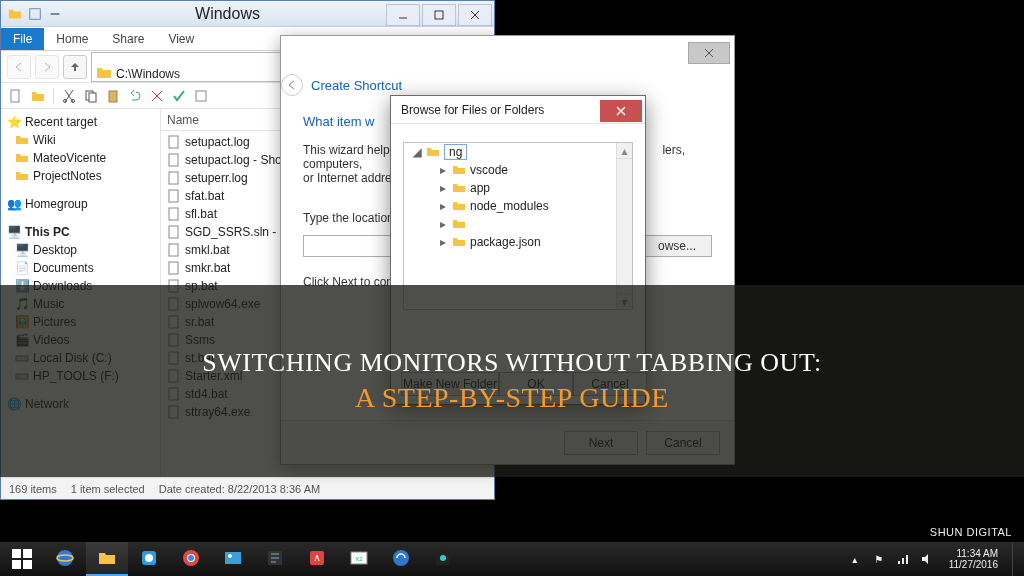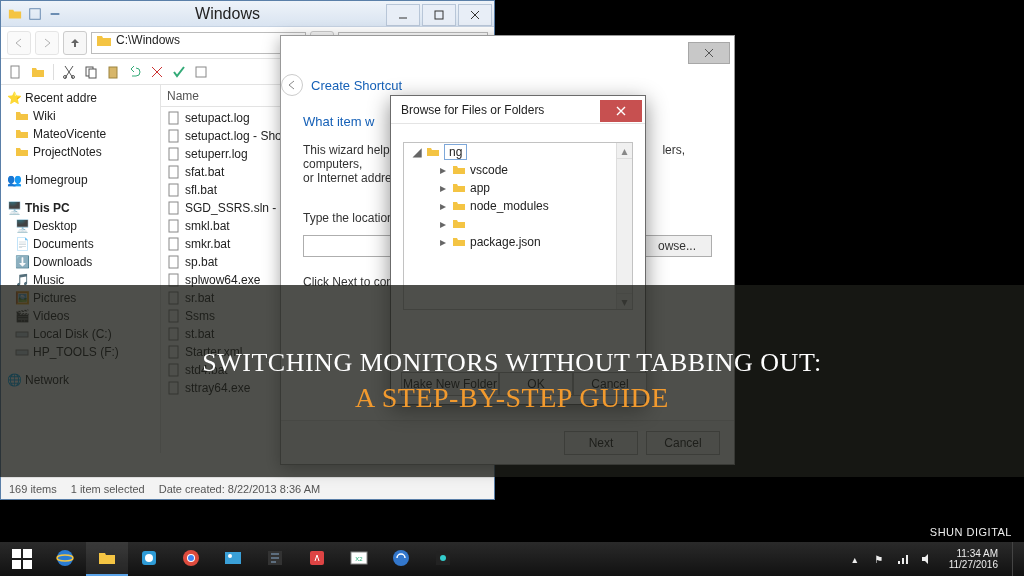--- a/index.html
+++ b/index.html
@@ -21,21 +21,21 @@
   .ribbon-tabs { height:24px; display:flex; align-items:flex-end; border-bottom:1px solid #d4d4d4; background:#fff; }
   .rtab { padding:4px 12px; font-size:12px; color:#444; }
   .rtab.file { background:#1979ca; color:#fff; }
   .ribbon-right { margin-left:auto; display:flex; gap:8px; padding:0 8px; align-items:center;}
   .ribbon-right .i{width:14px;height:14px;display:inline-flex;align-items:center;justify-content:center;color:#1979ca;}
 
   .addr { height:32px; display:flex; align-items:center; gap:4px; padding:0 6px; border-bottom:1px solid #e3e3e3;}
   .navbtn { width:24px; height:24px; border:1px solid #ccc; border-radius:3px; display:flex; align-items:center; justify-content:center; background:#f7f7f7; }
   .navbtn svg{width:10px;height:10px;}
   .navbtn.disabled{opacity:.5;}
-  .pathbox { flex:1; height:22px; border:1px solid #bcbcbc; display:flex; align-items:flex-start; padding:0 4px; gap:4px; background:#fff;}
+  .pathbox { flex:1; height:30px; border:1px solid #bcbcbc; display:flex; align-items:flex-end; padding:0 4px; gap:4px; background:#fff;}
   .pathbox .ficon{width:16px;height:16px;}
   .searchbox { width:150px; height:22px; border:1px solid #bcbcbc; display:flex; align-items:center; padding:0 4px; color:#888; gap:4px;}
   .searchbox svg{width:12px;height:12px;}
 
   .toolbar2 { height:26px; display:flex; align-items:center; padding:0 6px; gap:4px; border-bottom:1px solid #e3e3e3;}
   .tb2i { width:18px; height:18px; display:flex; align-items:center; justify-content:center;}
   .tb2i svg{width:14px;height:14px;}
 
   .expbody { display:flex; height:calc(100% - 26px - 24px - 32px - 26px - 22px); }
   .navpane { width:160px; border-right:1px solid #e3e3e3; overflow:hidden; padding:4px 0;}
@@ -148,20 +148,35 @@
             </svg>
           </div>
         <div class="winbtn close">
             <svg viewBox="0 0 10 10">
               <path d="M1 1l8 8M9 1l-8 8" stroke="#333"></path>
             </svg>
           </div>
       </div>
     </div>
 
+    <div class="ribbon-tabs">
+      <div class="rtab file">File</div>
+      <div class="rtab">Home</div>
+      <div class="rtab">Share</div>
+      <div class="rtab">View</div>
+      <div class="ribbon-right">
+        <span class="i">˅</span>
+        <span class="i">
+            <svg viewBox="0 0 14 14">
+              <circle cx="7" cy="7" r="6" fill="none" stroke="#1979ca"></circle>
+              <text x="7" y="10" text-anchor="middle" font-size="9" fill="#1979ca">?</text>
+            </svg>
+          </span>
+      </div>
+    </div>
 
     <div class="addr">
       <div class="navbtn disabled">
           <svg viewBox="0 0 10 10">
             <path d="M7 1L2 5l5 4" fill="none" stroke="#666"></path>
           </svg>
         </div>
       <div class="navbtn disabled">
           <svg viewBox="0 0 10 10">
             <path d="M3 1l5 4-5 4" fill="none" stroke="#666"></path>
@@ -243,21 +258,21 @@
           <svg viewBox="0 0 14 14">
             <rect x="2" y="2" width="10" height="10" fill="none" stroke="#888"></rect>
           </svg>
         </span>
     </div>
 
     <div class="expbody">
       <div class="navpane">
         <div class="navitem fav">
             <span class="ni-icon">⭐</span>
-            <span>Recent addre</span>
+            <span>Recent target</span>
           </div>
         <div class="navitem">
             <span class="ni-icon">
               <svg viewBox="0 0 14 14">
                 <path class="ico-folder" d="M1 3h4l1 2h7v6H1z"></path>
               </svg>
             </span>
             <span>Wiki</span>
           </div>
         <div class="navitem">

